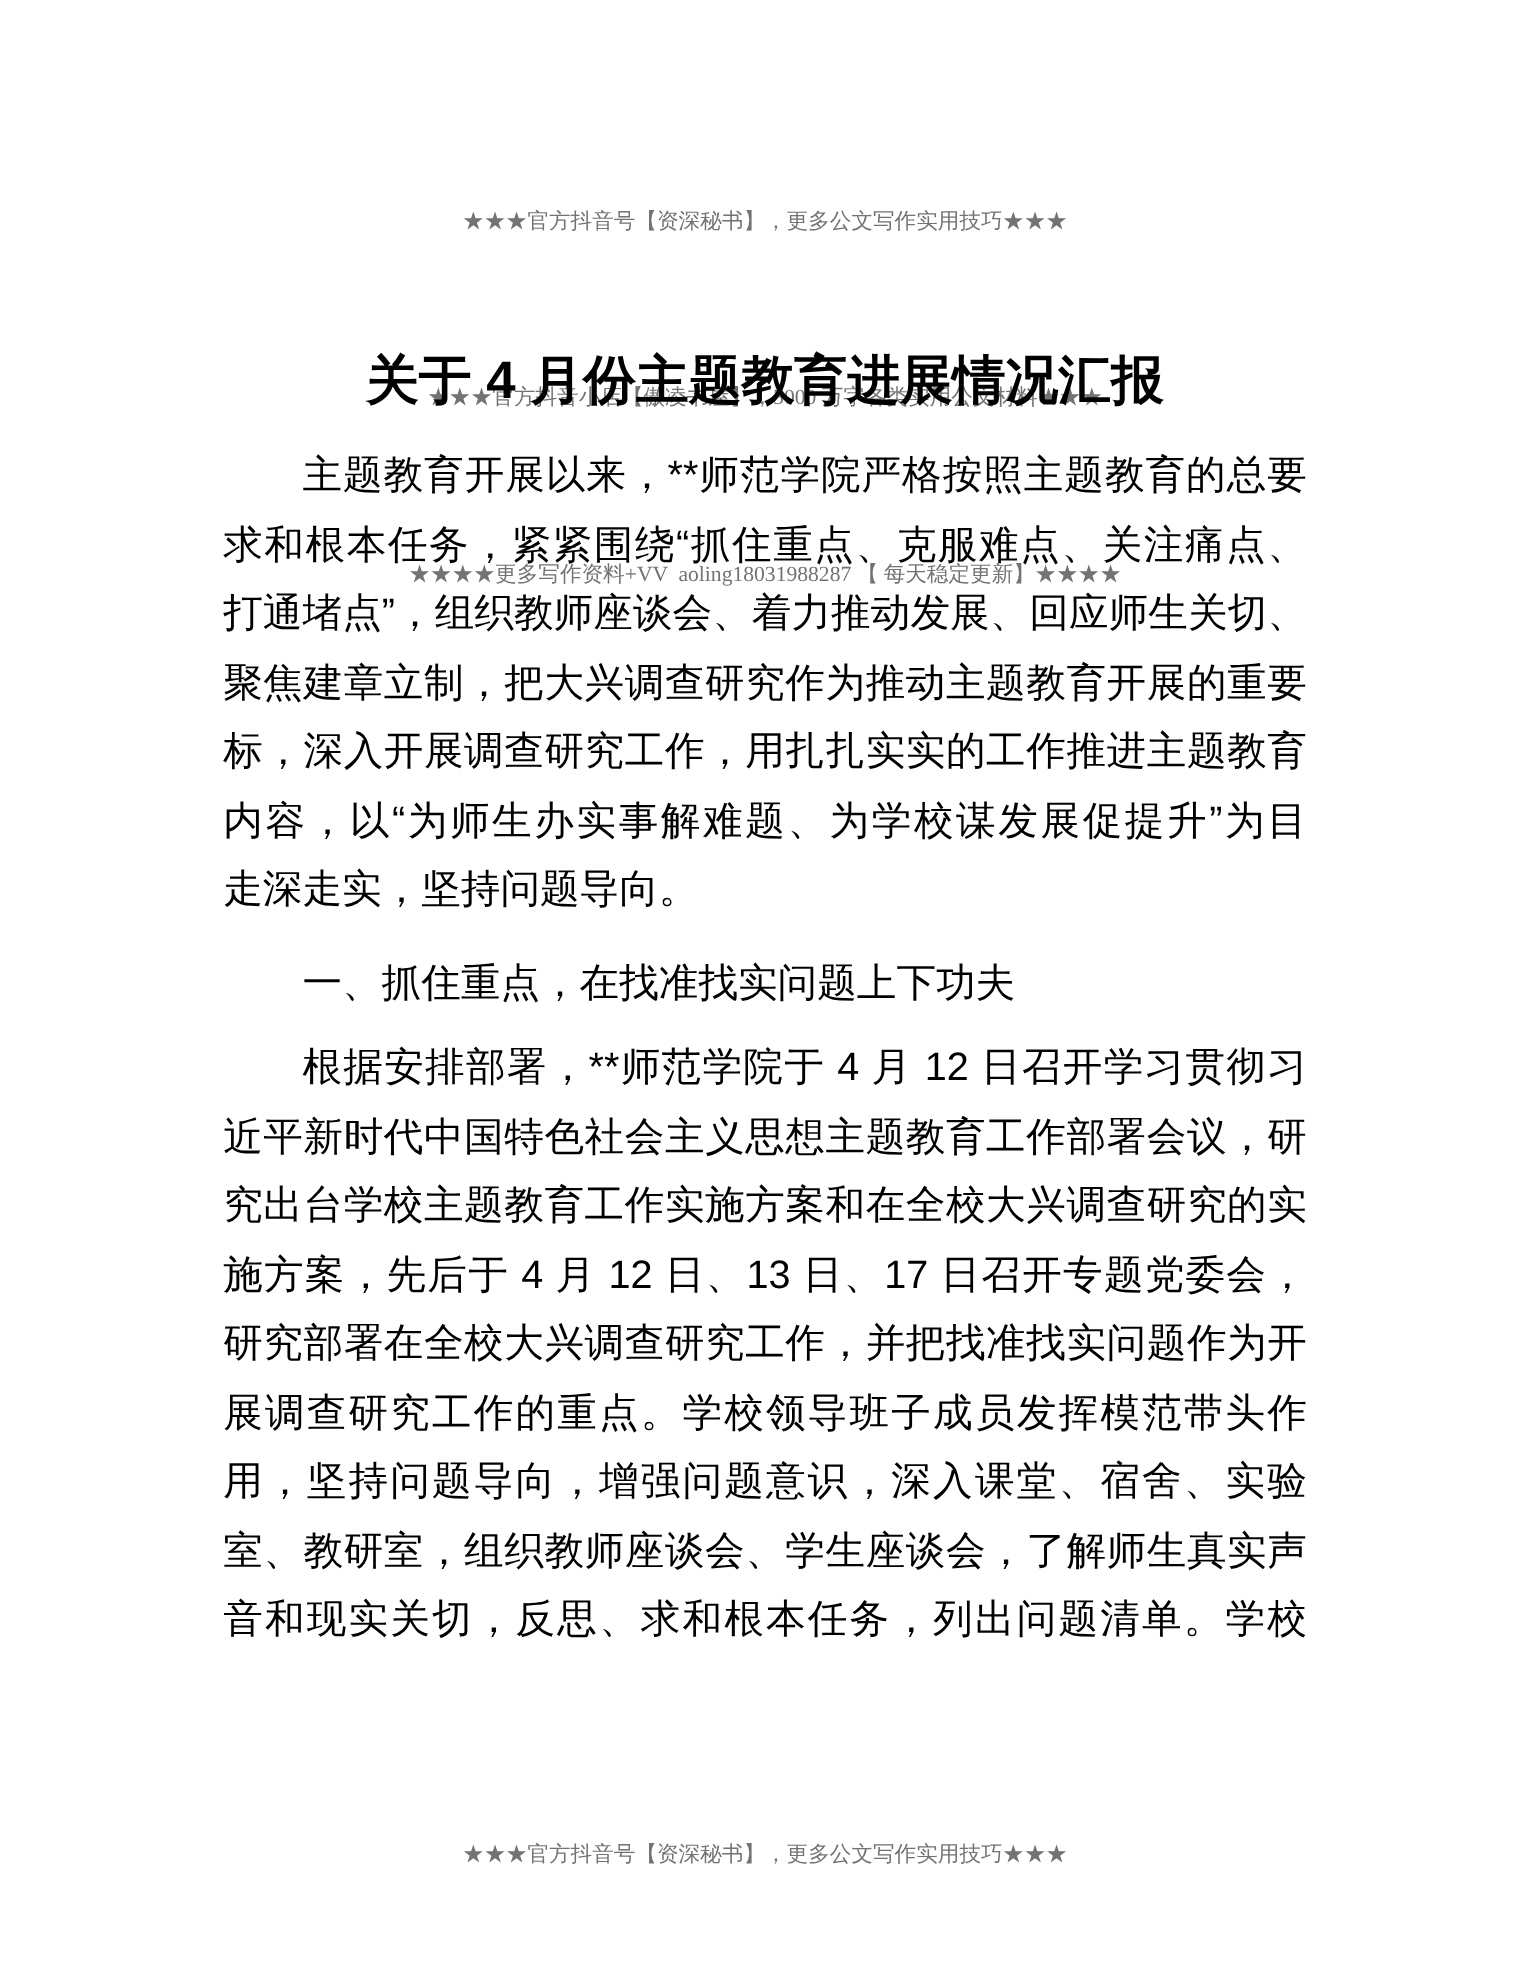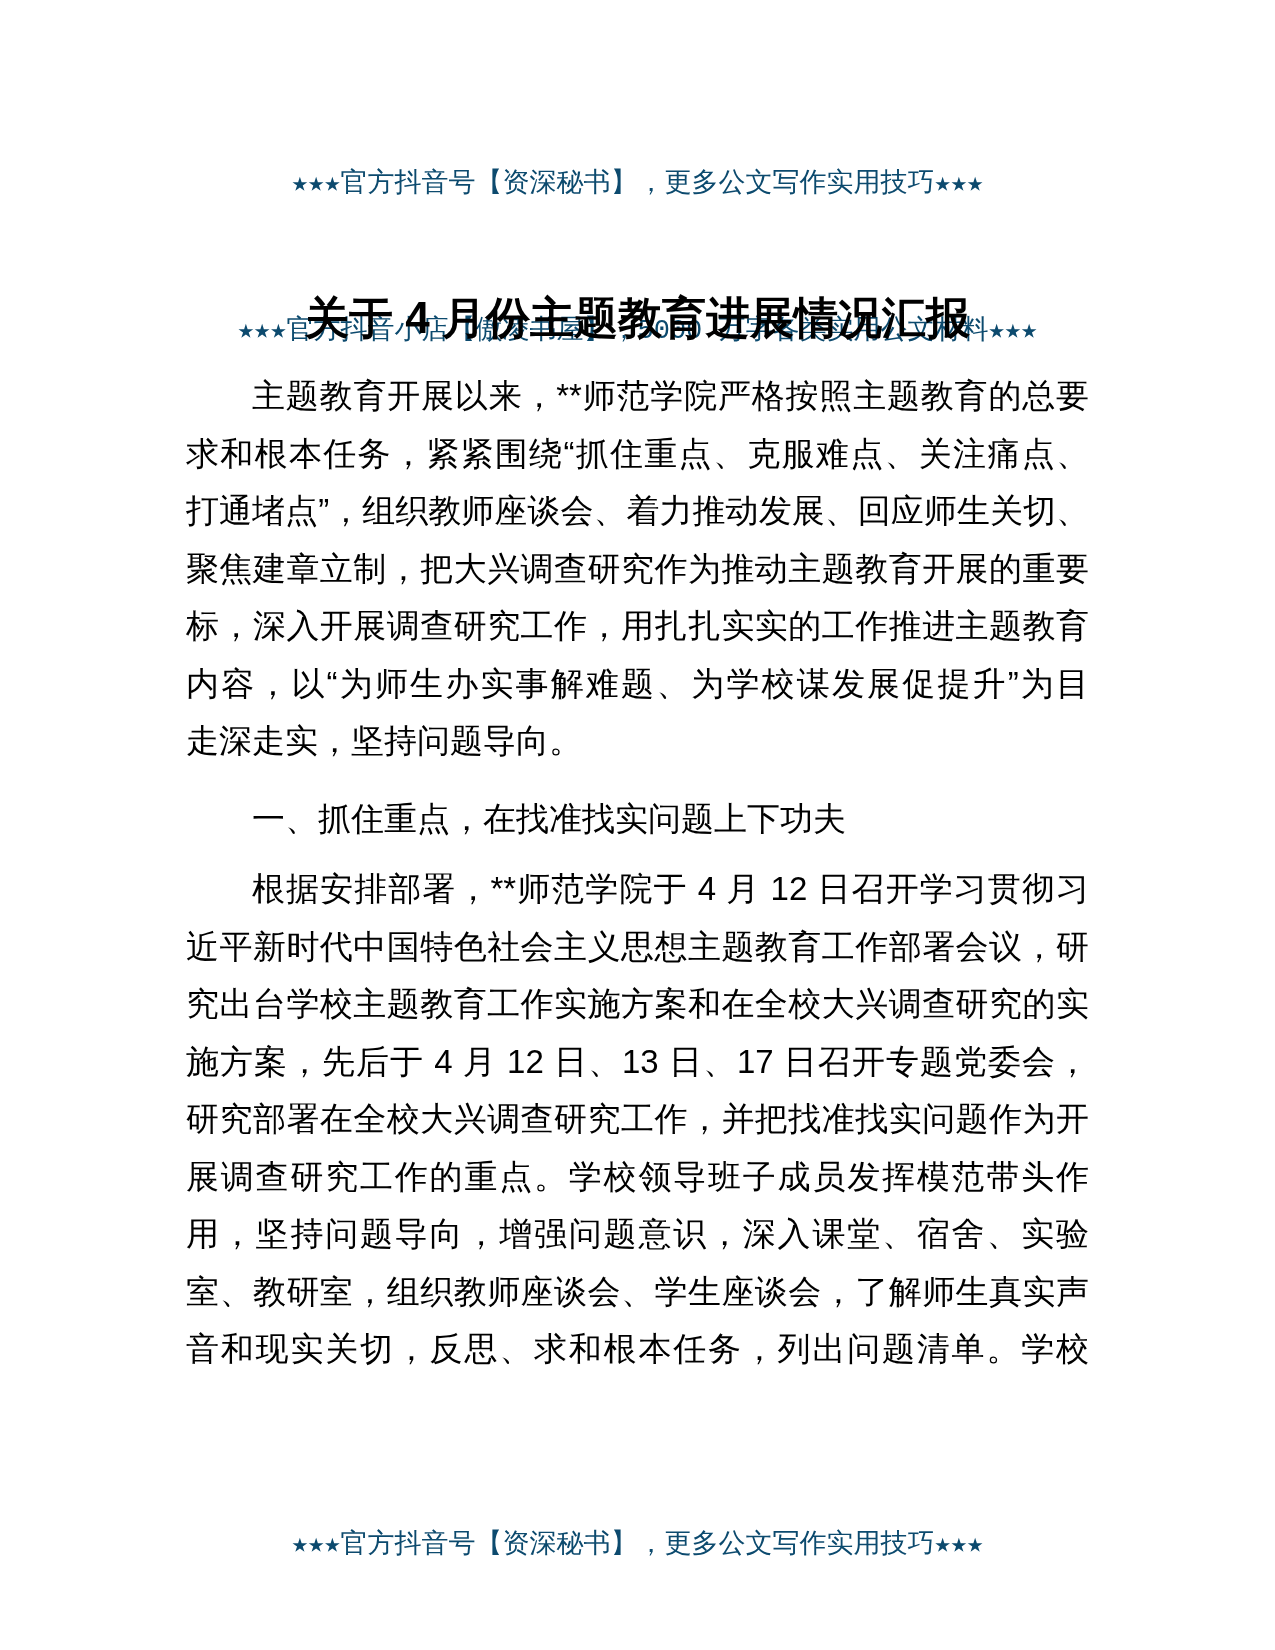--- a/index.html
+++ b/index.html
@@ -14,25 +14,25 @@
     background: #ffffff;
     color: #000000;
     overflow: hidden;
   }
   
   .promo {
     position: absolute;
     left: 0;
     right: 0;
     text-align: center;
-    font-family: Liberation Mono, monospace;
-    font-size: 27px;
+    font-family: Liberation Serif, serif;
+    font-size: 18px;
     line-height: 49px;
     white-space: pre-wrap;
-    color: #0c4a6e;
+    color: #737373;
   }
   .promo-top { top: 62px; }
   .promo-bottom { top: 1423px; }
 
   
   .content {
     position: absolute;
     left: 186px;
     top: 287px;
     width: 903px;
@@ -66,20 +66,21 @@
   }
 </style>
 </head>
 <body>
 
 <main class="page">
 
   <header class="promo promo-top">
     <div class="promo-line">★★★官方抖音号【资深秘书】，更多公文写作实用技巧★★★</div>
     <div class="promo-line">★★★官方抖音小店【傲凌书屋】，5000 万字各类实用公文材料★★★</div>
+    <div class="promo-line">★★★★更多写作资料+VV  aoling18031988287 【 每天稳定更新】★★★★</div>
   </header>
 
   <section class="content">
     <h1 class="title">关于 4 月份主题教育进展情况汇报</h1>
 
     <div class="para">
       <div class="line indent">主题教育开展以来，**师范学院严格按照主题教育的总要</div>
       <div class="line">求和根本任务，紧紧围绕“抓住重点、克服难点、关注痛点、</div>
       <div class="line">打通堵点”，组织教师座谈会、着力推动发展、回应师生关切、</div>
       <div class="line">聚焦建章立制，把大兴调查研究作为推动主题教育开展的重要</div>

